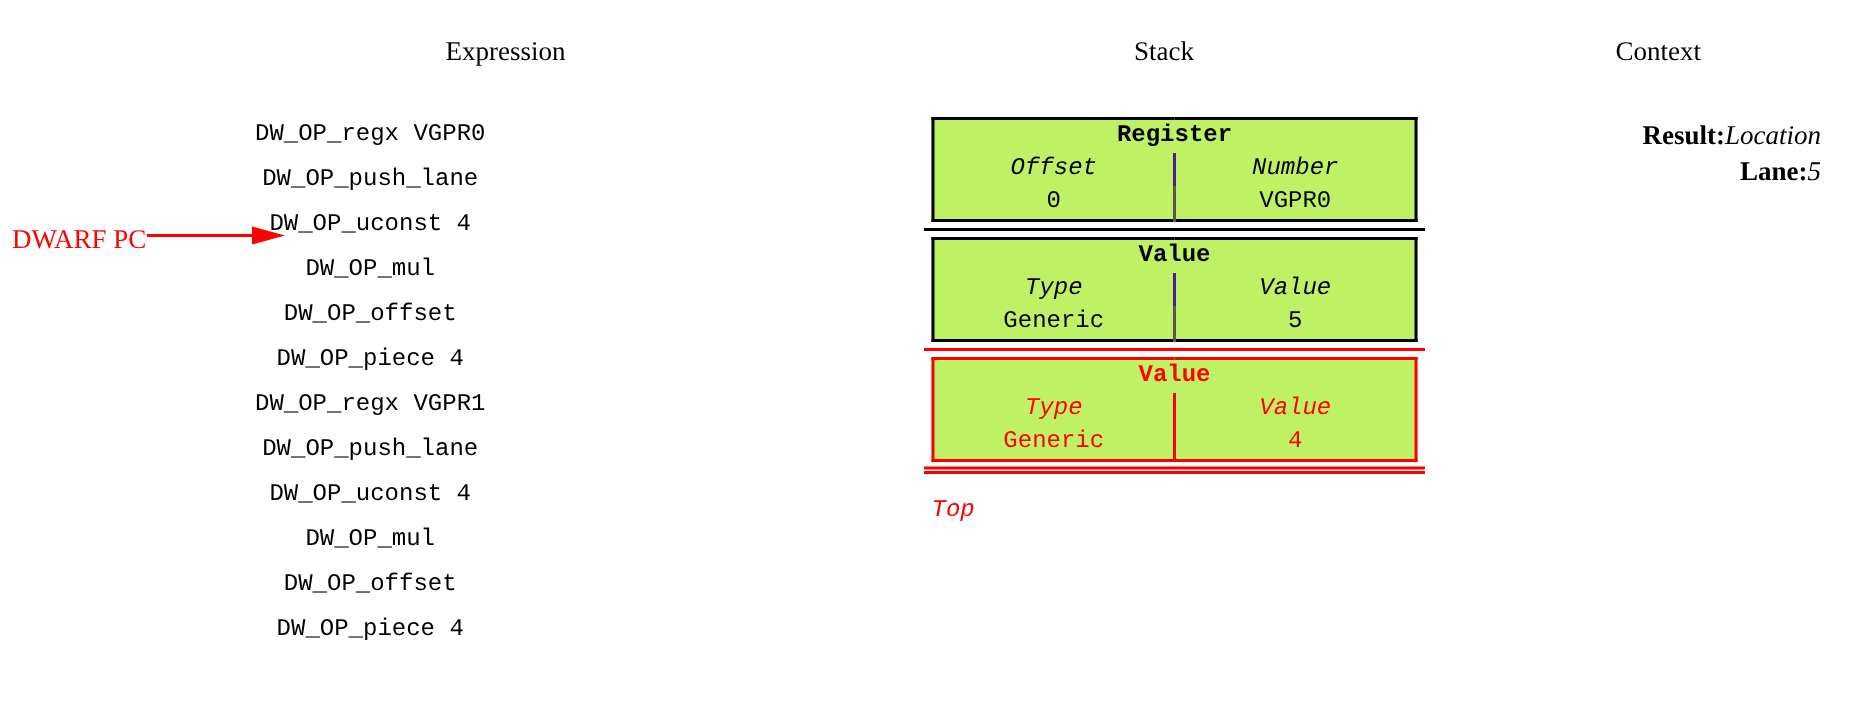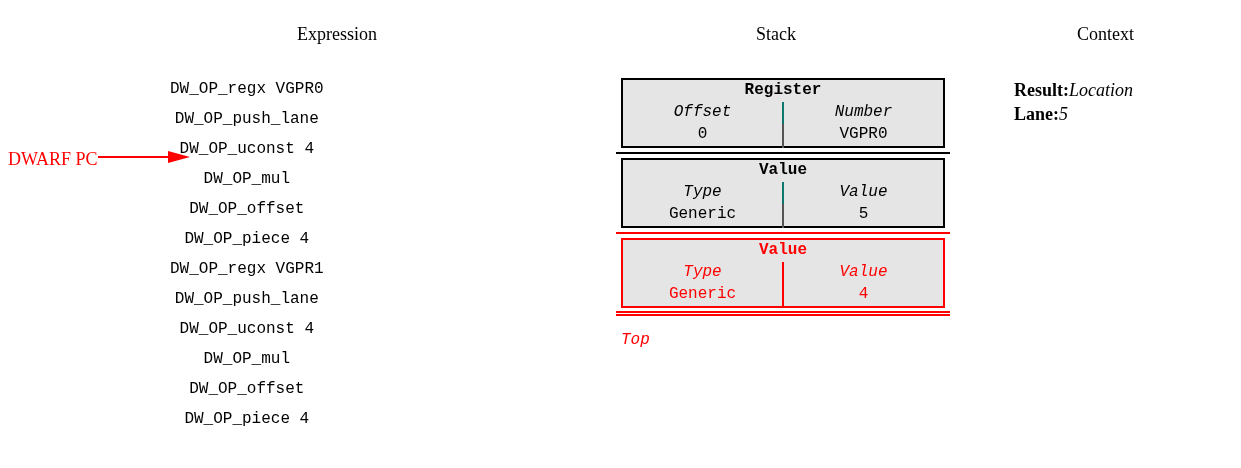--- a/index.html
+++ b/index.html
@@ -74,37 +74,37 @@
     width: 324px;
   }
   .stack-entry { position: relative; }
 
   table.stack-table {
     width: 324px;
     border-collapse: collapse;
     border: 2px solid #000000;
     table-layout: fixed;
     font-family: "Liberation Mono", monospace;
-    background: #e5e5e5;
+    background: #bef264;
   }
   table.stack-table td {
     padding: 1px 0 3px 0;
     text-align: center;
     font-size: 16px;
     border: 0;
   }
   td.title-cell {
     font-weight: bold;
     font-size: 16px;
   }
   td.sub-head {
     font-style: italic;
     border-bottom: 2px solid #555555;
   }
-  td.sub-head.left-col  { border-right: 2px solid #0f766e; }
+  td.sub-head.left-col  { border-right: 2px solid #4c1d95; }
   td.body-cell.left-col { border-right: 2px solid #555555; }
 
   
   table.stack-table.highlight {
     border-color: #ff0000;
     color: #ff0000;
   }
   table.stack-table.highlight td.sub-head       { border-bottom-color: #ff0000; }
   table.stack-table.highlight td.sub-head.left-col  { border-right-color: #ff0000; }
   table.stack-table.highlight td.body-cell.left-col { border-right-color: #ff0000; }
@@ -138,21 +138,21 @@
     color: #ff0000;
     margin-top: 15px;
   }
 
   
   #context-column {
     position: absolute;
     left: 1014px;
     top: 78px;
     width: 200px;
-    text-align: left;
+    text-align: right;
     font-size: 18px;
     line-height: 24px;
   }
   .ctx-row { white-space: nowrap; }
   .ctx-key { font-weight: bold; }
   .ctx-val { font-style: italic; }
 </style>
 </head>
 <body>
 

